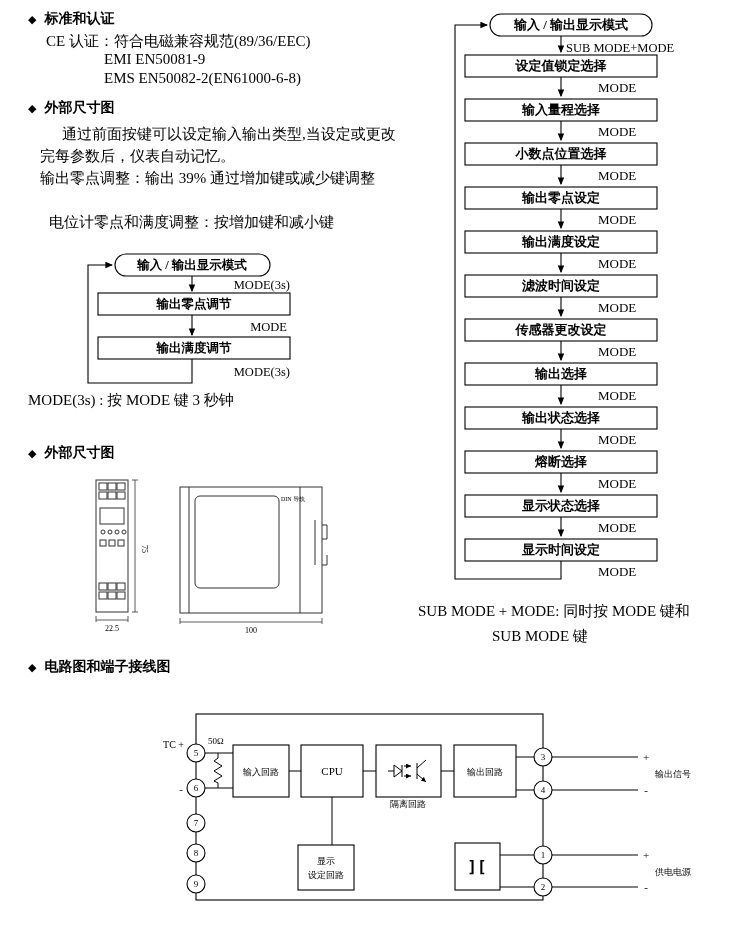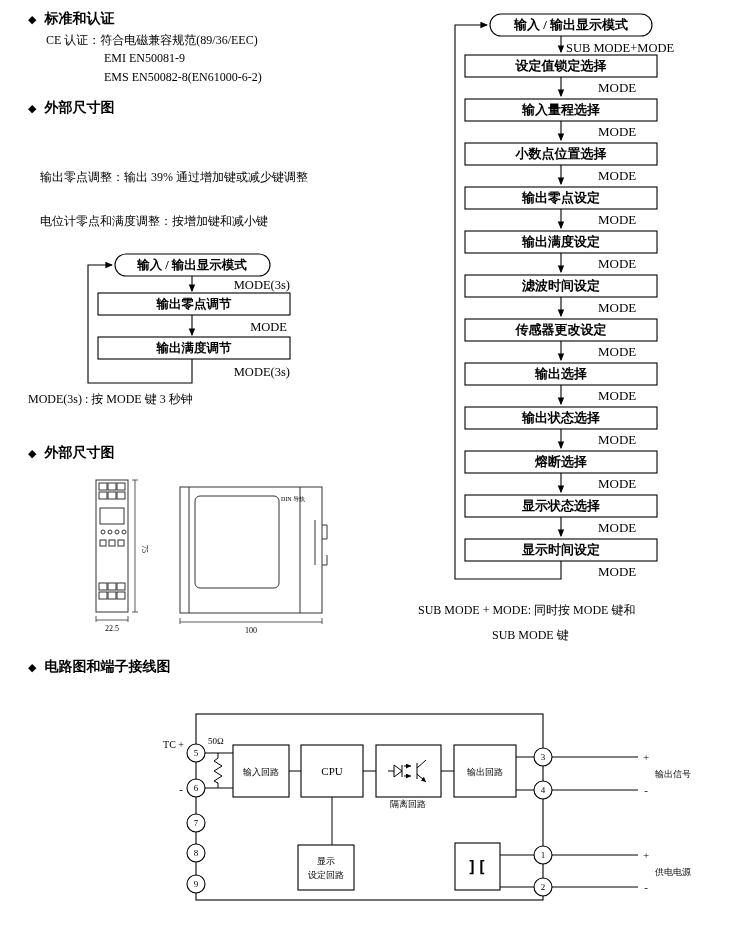--- a/index.html
+++ b/index.html
@@ -1,43 +1,45 @@
 <!DOCTYPE html>
 <html><head>
 <meta charset="utf-8">
 <style>
   * { margin:0; padding:0; box-sizing:border-box; }
   body { background:#ffffff; font-family:"Liberation Serif","DejaVu Serif",serif; color:#000; }
   .page { position:relative; width:738px; height:930px; background:#fff; overflow:hidden; }
   .abs { position:absolute; }
   .heading { display:flex; align-items:center; gap:8px; font-weight:bold; font-size:14px; white-space:nowrap; }
   .bullet { font-size:11px; line-height:1; }
-  .txt { font-size:12px; white-space:nowrap; }
+  .txt { font-size:15px; white-space:nowrap; }
   svg { font-family:"Liberation Serif","DejaVu Serif",serif; }
   svg text { fill:#000; }
 </style>
 </head>
 <body>
 
 <div class="page">
 
   <div class="abs heading" style="left:28px;top:10px">
     <span class="bullet">◆</span>
     <span>标准和认证</span>
   </div>
   <div class="abs txt" style="left:46px;top:32px">CE 认证：符合电磁兼容规范(89/36/EEC)</div>
   <div class="abs txt" style="left:104px;top:51px">EMI EN50081-9</div>
-  <div class="abs txt" style="left:104px;top:70px">EMS EN50082-8(EN61000-6-2)</div>
+  <div class="abs txt" style="left:104px;top:70px">EMS EN50082-2(EN61000-6-8)</div>
 
   <div class="abs heading" style="left:28px;top:99px">
     <span class="bullet">◆</span>
     <span>外部尺寸图</span>
   </div>
+  <div class="abs txt" style="left:62px;top:125px">通过前面按键可以设定输入输出类型,当设定或更改</div>
+  <div class="abs txt" style="left:40px;top:147px">完每参数后，仪表自动记忆。</div>
   <div class="abs txt" style="left:40px;top:169px">输出零点调整：输出 39% 通过增加键或减少键调整</div>
-  <div class="abs txt" style="left:40px;top:213px">电位计零点和满度调整：按增加键和减小键</div>
+  <div class="abs txt" style="left:49px;top:213px">电位计零点和满度调整：按增加键和减小键</div>
 
   <svg class="abs" style="left:70px;top:245px" width="240" height="148">
     <defs>
       <marker id="arr1" markerWidth="7" markerHeight="7" refX="6" refY="3" orient="auto">
         <path d="M0,0 L7,3 L0,6 Z" fill="#000"></path>
       </marker>
     </defs>
     <g fill="none" stroke="#000" stroke-width="1.1">
       <rect x="45" y="9" width="155" height="22" rx="11"></rect>
       <rect x="28" y="48" width="192" height="22"></rect>

